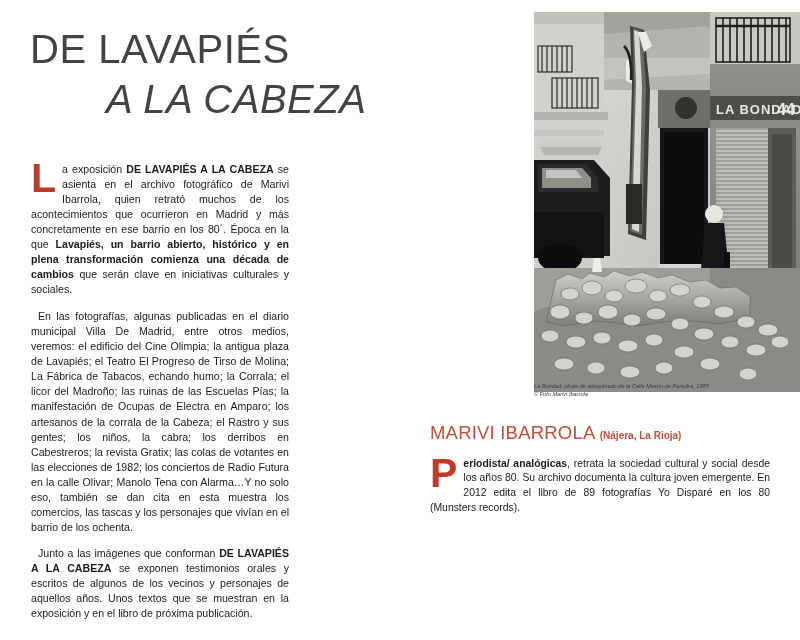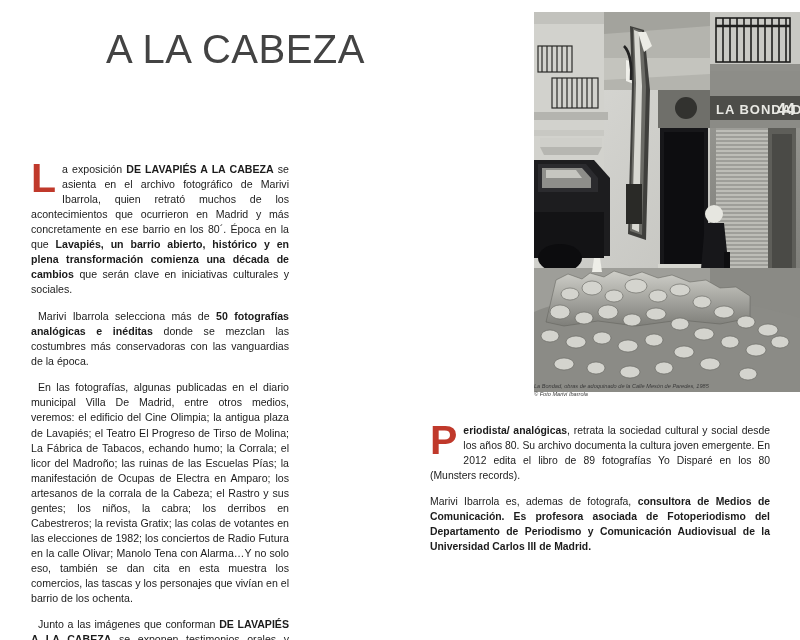--- a/index.html
+++ b/index.html
@@ -33,20 +33,21 @@
     font-family: "Liberation Sans", sans-serif;
     font-weight: 400;
     font-size: 40px;
     letter-spacing: 0.5px;
     color: #434343;
     line-height: 1.26;
     white-space: nowrap;
   }
   .title-line-2 {
     padding-left: 76px;
+    font-style: italic;
   }
 
   
   .left-col {
     position: absolute;
     left: 31px;
     top: 162px;
     width: 258px;
   }
   .body-p {
@@ -141,30 +142,30 @@
     margin: 0 0 11px 0;
     color: #1b1b1b;
   }
 </style>
 </head>
 <body>
 
 <div class="page">
 
   <div class="title-block">
+    <div class="title-line">DE LAVAPIÉS</div>
     <div class="title-line title-line-2">A LA CABEZA</div>
   </div>
 
   <div class="left-col">
 
     <p class="dropcap-p">
       <span class="dropcap-red">L</span><span>a exposición <b>DE LAVAPIÉS A LA CABEZA</b> se asienta en el archivo fotográfico de Marivi Ibarrola, quien retrató muchos de los acontecimientos que ocurrieron en Madrid y más concretamente en ese barrio en los 80´. Época en la que <b>Lavapiés, un barrio abierto, histórico y en plena transformación comienza una década de cambios</b> que serán clave en iniciativas culturales y sociales.</span>
     </p>
 
-    <p class="body-p indent">Marivi Ibarrola selecciona más de <b>50 fotografías analógicas  e inéditas</b> donde se mezclan  las costumbres más conservadoras con las vanguardias de la época.</p>
 
     <p class="body-p indent">En las fotografías, algunas publicadas en el diario municipal Villa De Madrid,  entre otros medios, veremos: el edificio del Cine Olimpia; la antigua plaza de Lavapiés; el Teatro El Progreso de Tirso de Molina; La Fábrica de Tabacos, echando humo; la Corrala; el licor del Madroño; las ruinas de las Escuelas Pías; la manifestación de Ocupas de Electra en Amparo; los artesanos de la corrala de la Cabeza; el Rastro y sus gentes; los niños, la cabra; los derribos en Cabestreros; la revista Gratix; las colas de votantes en las elecciones de 1982; los conciertos de Radio Futura en la calle Olivar; Manolo Tena con Alarma…Y no solo eso, también se dan cita en esta muestra los comercios, las tascas y los personajes que vivían en el barrio de los ochenta.</p>
 
     <p class="body-p indent">Junto a las imágenes que conforman <b>DE LAVAPIÉS A LA CABEZA</b> se exponen testimonios  orales y escritos de algunos de los vecinos y personajes de aquellos años. Unos textos que se muestran en la exposición y en el libro de próxima publicación.</p>
   </div>
 
   <div class="photo-wrap">
     <svg class="photo-svg" viewBox="0 0 266 380" preserveAspectRatio="none">
       <defs>
         <linearGradient id="skyWall" x1="0" y1="0" x2="1" y2="1">
@@ -317,22 +318,25 @@
       <path d="M60 246h6l2 14h-10z" fill="#eeeee8"></path>
     </svg>
   </div>
 
   <div class="photo-caption">
     <div>La Bondad, obras de adoquinado de la Calle Mesón de Paredes, 1985</div>
     <div>© Foto Marivi Ibarrola</div>
   </div>
 
   <div class="right-col">
+    <h2 class="person-head">
+      <span>MARIVI IBARROLA</span>
+      <span class="origin">(Nájera, La Rioja)</span>
+    </h2>
 
     <p class="dropcap-p2">
       <span class="dropcap-red">P</span><span><b>eriodista/ analógicas</b>, retrata la sociedad cultural y social desde los años 80. Su archivo documenta la cultura joven emergente. En 2012 edita el libro de 89 fotografías Yo Disparé en los 80 (Munsters records).</span>
     </p>
 
 
-    <p class="right-p">Marivi Ibarrola es, ademas de fotografa, <b>consultora de Medios de Comunicación. Es profesora asociada de Fotoperiodismo del Departamento de Periodismo y Comunicación Audiovisual de la Universidad Carlos III de Madrid.</b></p>
   </div>
 
 </div>
 
 </body></html>

